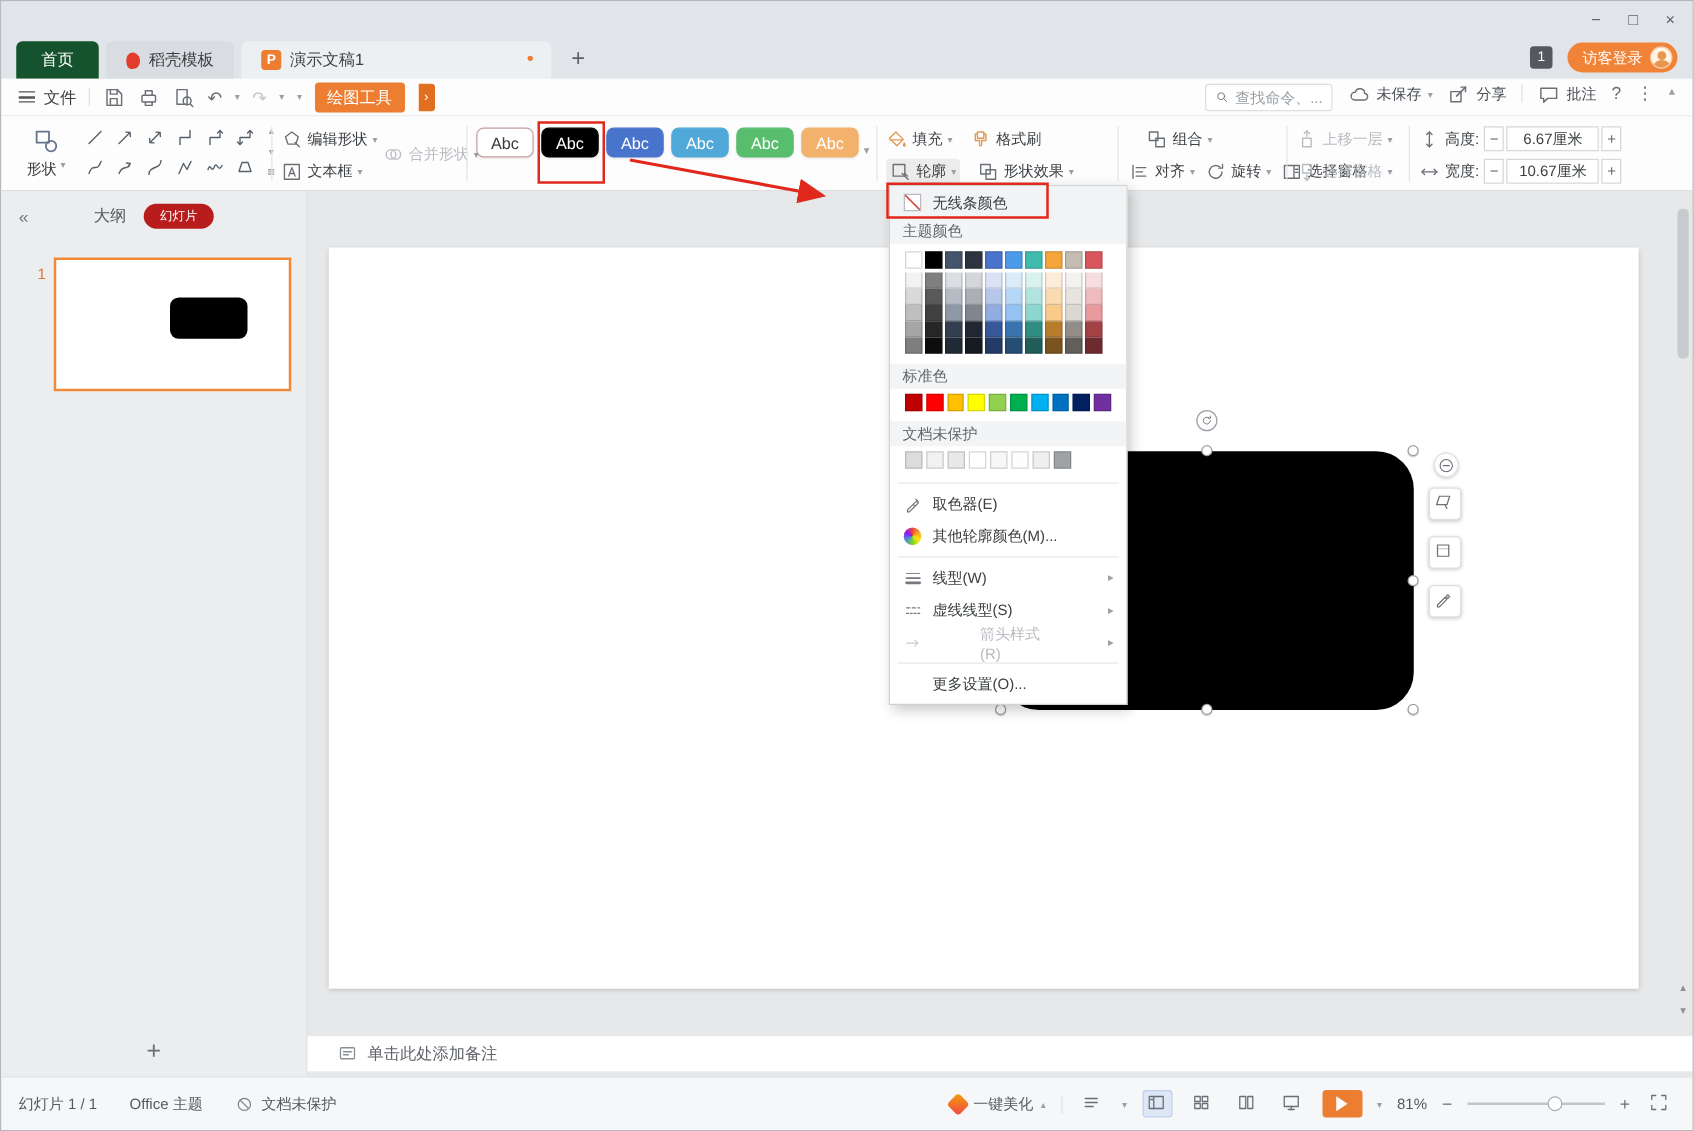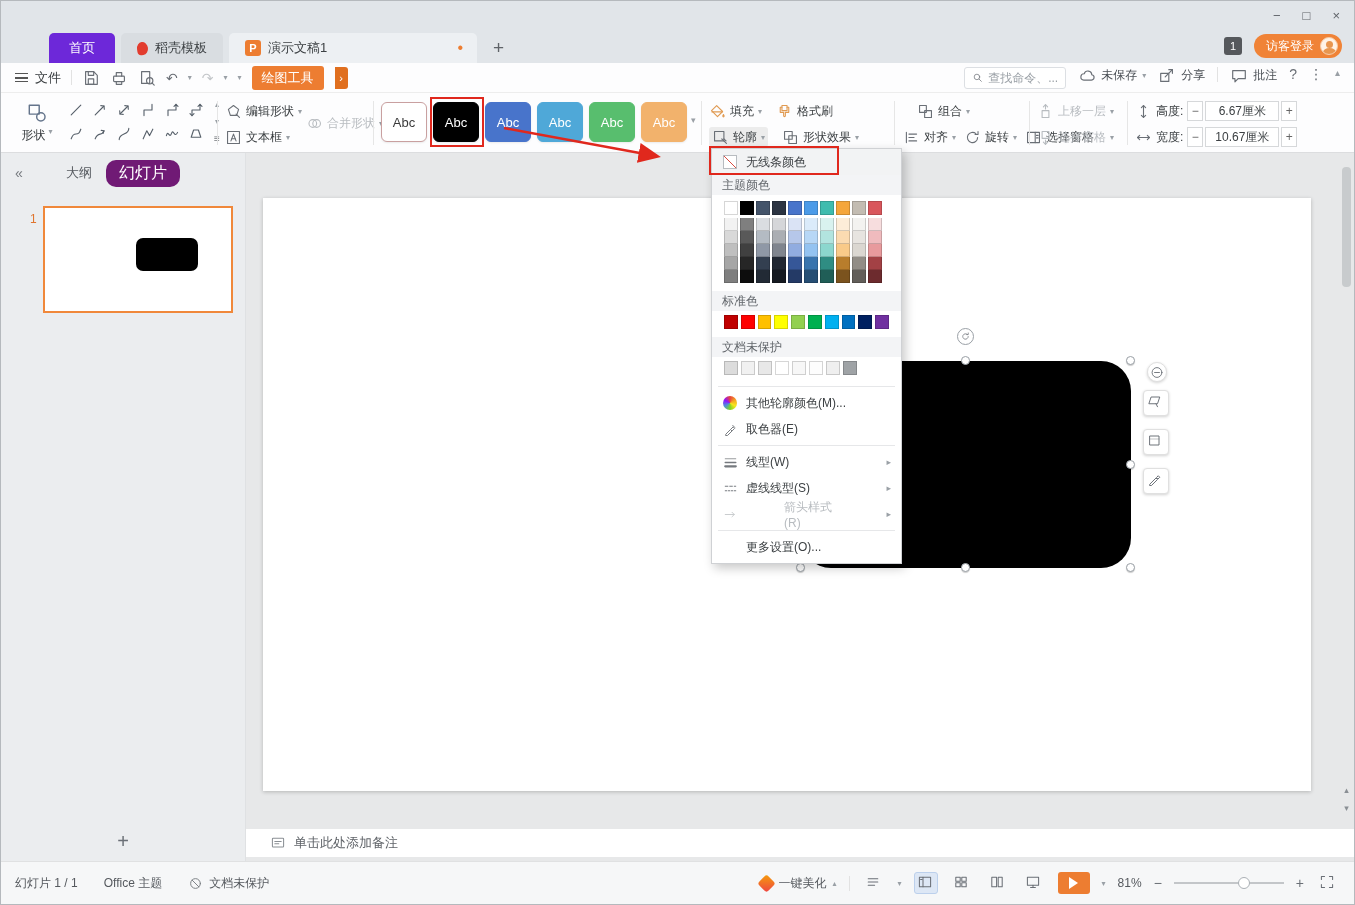--- a/index.html
+++ b/index.html
@@ -5,21 +5,21 @@
   * { margin:0; padding:0; box-sizing:border-box; }
   html,body { width:100%; height:100%; background:#c9cdd1; font-family:"Liberation Sans", sans-serif; }
   #app { position:relative; width:1355px; height:905px; background:#e9e9e9; overflow:hidden; border:1px solid #b5b9bd; }
 
   
   .titlebar { position:absolute; left:0; top:0; right:0; height:62px; background:#e1e5e9; }
   .winctl { position:absolute; top:8px; right:14px; display:flex; gap:22px; color:#5f6368; font-size:13px; }
   .winctl span { cursor:default; line-height:1; }
   .tabs { position:absolute; left:12px; bottom:0; display:flex; align-items:flex-end; gap:6px; height:32px; }
   .tab { height:30px; display:flex; align-items:center; gap:7px; padding:0 16px; font-size:13px; color:#3c4043; border-radius:5px 5px 0 0; }
-  .tab.home { background:#6d28d9; color:#fff; padding:0 20px;margin-left:36px; }
+  .tab.home { background:#14532d; color:#fff; padding:0 20px; }
   .tab.docer { background:#d9dde1; }
   .tab.doc { background:#edf0f3; width:248px; position:relative; }
   .docer-drop { display:inline-block; width:11px; height:13px; background:#e23c2e; border-radius:50% 50% 50% 4px; transform:rotate(-8deg); }
   .p-badge { width:16px; height:16px; background:#ed7d31; color:#fff; border-radius:3px; font-size:11px; font-weight:bold; display:flex; align-items:center; justify-content:center; }
   .unsaved-dot { position:absolute; right:14px; color:#ed7d31; font-size:16px; }
   .newtab { font-size:19px; color:#5f6368; padding:0 10px 4px; }
   .account { position:absolute; right:12px; bottom:5px; display:flex; align-items:center; gap:12px; }
   .badge1 { width:18px; height:18px; background:#55585c; color:#fff; font-size:11px; border-radius:3px; display:flex; align-items:center; justify-content:center; }
   .login-pill { height:24px; background:#f08337; color:#fff; font-size:12px; border-radius:12px; display:flex; align-items:center; gap:6px; padding:0 4px 0 12px; }
   .avatar { width:18px; height:18px; border-radius:50%; background:#fff3e6; border:1px solid #f5c9a3; position:relative; overflow:hidden; }
@@ -56,33 +56,33 @@
   .gal-row { display:flex; gap:2px; }
   .gal-item { width:22px; height:22px; border:1px solid transparent; border-radius:2px; color:#57606a; display:flex; align-items:center; justify-content:center; }
   .gal-item svg { width:16px; height:16px; }
   .gal-scroll { display:flex; flex-direction:column; justify-content:space-between; margin-left:4px; padding:1px 0; color:#9aa0a6; font-size:8px; text-align:center; width:12px; }
   .rb-col { position:absolute; display:flex; flex-direction:column; gap:6px; }
   .rb-item { display:flex; align-items:center; gap:4px; font-size:12px; color:#3c4043; height:20px; white-space:nowrap; }
   .rb-item .ic { width:17px; height:17px; color:#6a6f76; flex:0 0 17px; }
   .rb-item .ic.warm { color:#e09a52; }
   .rb-item.dis, .rb-item.dis .ic { color:#b8bcc0; }
   .presets { position:absolute; left:380px; top:9px; display:flex; gap:6px; }
-  .preset { width:46px; height:40px; border:1px solid; border-radius:6px; font-size:13px; display:flex; align-items:center; justify-content:center; box-shadow:0 1px 2px rgba(0,0,0,.08); }
+  .preset { width:46px; height:24px; border:1px solid; border-radius:6px; font-size:13px; display:flex; align-items:center; justify-content:center; box-shadow:0 1px 2px rgba(0,0,0,.08); }
   .preset-more { position:absolute; left:690px; top:22px; font-size:9px; color:#9aa0a6; }
   .stepper { display:flex; align-items:center; }
   .step { width:16px; height:20px; border:1px solid #d6d8da; background:#fff; color:#666; font-size:12px; display:flex; align-items:center; justify-content:center; }
   .val { width:74px; height:20px; border:1px solid #d6d8da; background:#fff; color:#3c4043; font-size:12px; display:flex; align-items:center; justify-content:center; margin:0 2px; }
 
   
   .workspace { position:absolute; top:152px; left:0; right:0; bottom:43px; background:#e7e8e9; }
   .sidebar { position:absolute; left:0; top:0; bottom:0; width:245px; background:#ebedef; border-right:1px solid #dfe1e3; }
   .sb-head { position:relative; height:40px; display:flex; align-items:center; justify-content:center; gap:14px; }
   .sb-collapse { position:absolute; left:14px; color:#75797e; font-size:14px; }
   .sb-outline { font-size:13px; color:#55595e; }
-  .sb-pill { background:#701a75; color:#fff; font-size:16px; border-radius:10px; padding:3px 13px; }
+  .sb-pill { background:#b91c1c; color:#fff; font-size:10px; border-radius:10px; padding:3px 13px; }
   .thumb-wrap { position:absolute; left:42px; top:53px; }
   .thumb-no { position:absolute; left:-13px; top:6px; font-size:12px; color:#e0752e; }
   .thumb { width:190px; height:107px; background:#fff; border:2px solid #f0883a; position:relative; }
   .thumb-shape { position:absolute; left:91px; top:30px; width:62px; height:33px; background:#000; border-radius:7px; }
   .sb-add { position:absolute; left:0; right:0; bottom:8px; text-align:center; font-size:20px; color:#6a6f76; }
 
   .canvas { position:absolute; left:245px; top:0; right:0; bottom:0; }
   .slide { position:absolute; left:17px; top:45px; width:1048px; height:593px; background:#fff; box-shadow:0 1px 4px rgba(0,0,0,.22); }
   .shape { position:absolute; left:538px; top:163px; width:330px; height:207px; background:#000; border-radius:30px; }
   .handle { position:absolute; width:9px; height:9px; border-radius:50%; background:#fff; border:1px solid #9aa0a6; box-shadow:0 1px 1px rgba(0,0,0,.2); z-index:15; }
@@ -822,34 +822,34 @@
         <div class="sw" style="background: rgb(241, 241, 241);"></div>
         <div class="sw" style="background: rgb(232, 232, 232);"></div>
         <div class="sw" style="background: rgb(255, 255, 255);"></div>
         <div class="sw" style="background: rgb(247, 247, 247);"></div>
         <div class="sw" style="background: rgb(253, 253, 253);"></div>
         <div class="sw" style="background: rgb(239, 239, 239);"></div>
         <div class="sw" style="background: rgb(159, 163, 166);"></div>
       </div>
     <div class="msep"></div>
     <div class="mi">
-      <span class="mic">
-          <span class="wheel-css"></span>
-        </span>
-      <span>其他轮廓颜色(M)...</span>
-    </div>
-    <div class="mi">
       <span class="mic qicon">
           <svg viewBox="0 0 20 20" width="100%" height="100%" fill="none" stroke="currentColor" stroke-width="1.3" stroke-linecap="round" stroke-linejoin="round">
             <path d="M4 16l6-6 2 2-6 6H4z"></path>
             <path d="M10.5 9.5l3-3 2 2-3 3"></path>
             <path d="M13 4.5L15.5 7"></path>
           </svg>
         </span>
       <span>取色器(E)</span>
+    </div>
+    <div class="mi">
+      <span class="mic">
+          <span class="wheel-css"></span>
+        </span>
+      <span>其他轮廓颜色(M)...</span>
     </div>
     <div class="msep"></div>
     <div class="mi">
       <span class="mic qicon">
           <svg viewBox="0 0 20 20" width="100%" height="100%" fill="none" stroke="currentColor" stroke-width="1.3" stroke-linecap="round" stroke-linejoin="round">
             <path d="M3 5h14" stroke-width="1"></path>
             <path d="M3 10h14" stroke-width="2"></path>
             <path d="M3 15h14" stroke-width="3"></path>
           </svg>
         </span>

